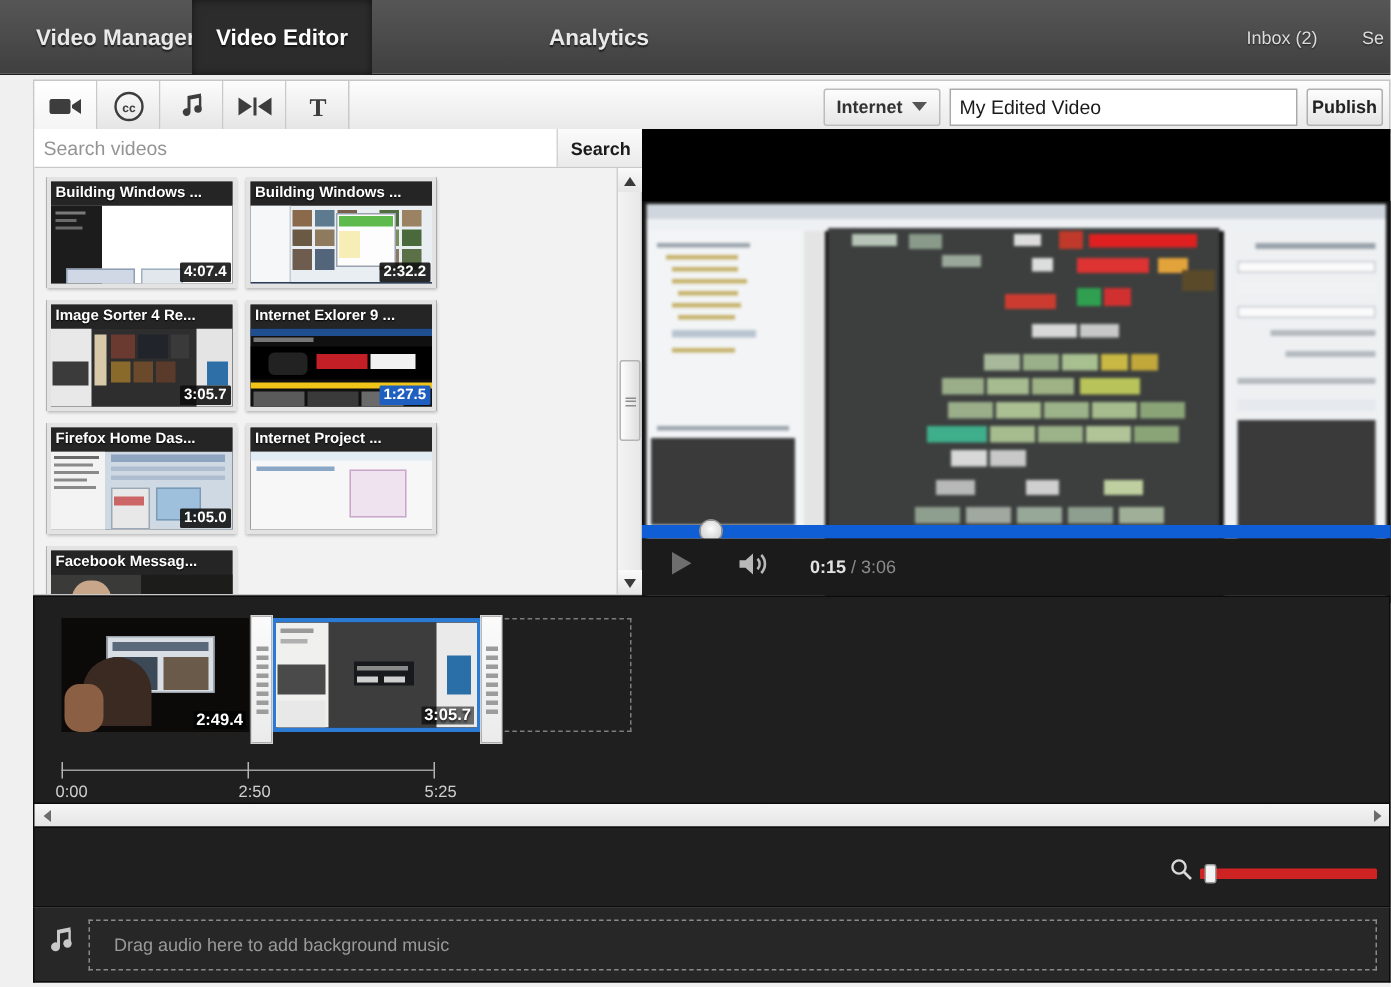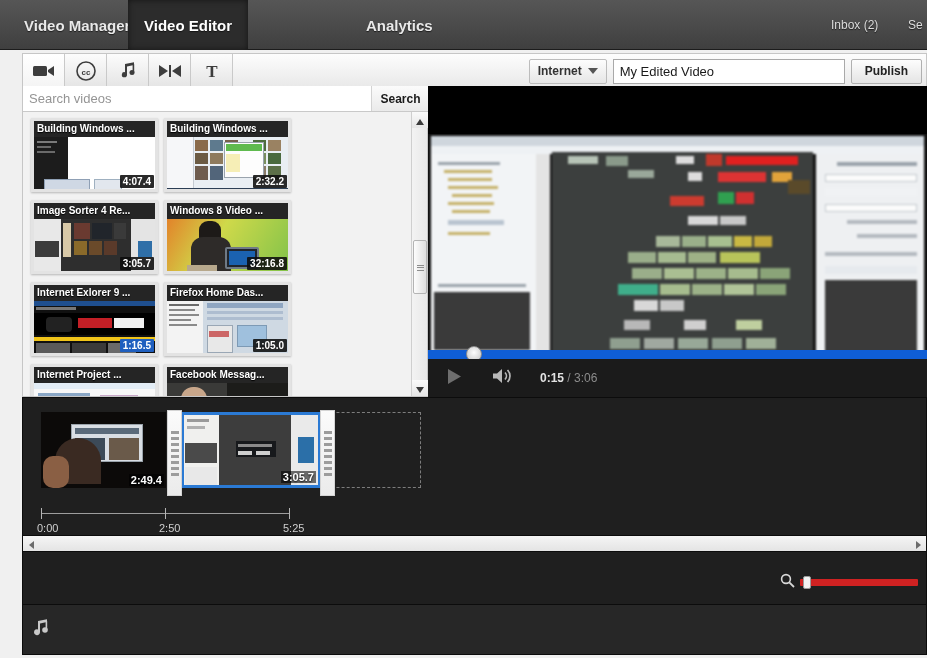--- a/index.html
+++ b/index.html
@@ -83,21 +83,21 @@
     border-top: 6px solid #555;
   }
   #project-name {
     width: 232px; height: 25px;
     border: 1px solid #a9a9a9; background: #fff;
     font-size: 13px; color: #1a1a1a;
     padding: 0 6px; outline: none;
     font-family: "Liberation Sans", sans-serif;
   }
   #publish-btn {
-    margin-left: 6px; height: 25px; padding: 0 13px;
+    margin-left: 6px; height: 25px; padding: 0 3px;
     font-size: 12px; font-weight: bold; color: #222;
     background: linear-gradient(to bottom, #fdfdfd, #e4e4e4);
     border: 1px solid #b0b0b0; border-radius: 2px;
     cursor: pointer;
     font-family: "Liberation Sans", sans-serif;
   }
 
   
   #leftpanel {
     position: absolute; left: 22px; top: 36px; width: 406px; height: 311px;
@@ -394,47 +394,36 @@
             <div style="position:absolute;left:40px;top:22px;width:13px;height:14px;background:#8a6a2a;"></div>
             <div style="position:absolute;left:55px;top:22px;width:13px;height:14px;background:#6a4a2a;"></div>
             <div style="position:absolute;left:70px;top:22px;width:13px;height:14px;background:#5a3a2a;"></div>
             <div style="position:absolute;right:0;top:0;width:20%;height:100%;background:#e4e4e4;"></div>
             <div style="position:absolute;right:3px;top:22px;width:14px;height:16px;background:#2f6fa8;"></div>
           </div>
           <div class="vid-title">Image Sorter 4 Re...</div>
           <div class="vid-dur">3:05.7</div>
         </div>
 
-        <div class="vid-card">
-          <div class="vid-thumb" style="background:linear-gradient(120deg,#e2832a 0%,#cfd94a 40%,#7fc24a 100%);">
-            <div style="position:absolute;left:32px;top:2px;width:22px;height:20px;background:#1d1a18;border-radius:9px 9px 4px 4px;"></div>
-            <div style="position:absolute;left:24px;top:18px;width:40px;height:40px;background:#2e2b29;border-radius:12px 12px 0 0;"></div>
-            <div style="position:absolute;left:58px;top:28px;width:34px;height:22px;background:#20252c;border:2px solid #6f7a86;border-radius:2px;"></div>
-            <div style="position:absolute;left:62px;top:32px;width:26px;height:14px;background:#1b62b0;"></div>
-            <div style="position:absolute;left:20px;bottom:0;width:30px;height:12px;background:#b7a88c;"></div>
-          </div>
-          <div class="vid-title">Windows 8 Video ...</div>
-          <div class="vid-dur">32:16.8</div>
-        </div>
 
         <div class="vid-card">
           <div class="vid-thumb" style="background:#101010;">
             <div style="position:absolute;left:0;top:0;width:100%;height:5px;background:#1f4f8f;"></div>
             <div style="position:absolute;left:2px;top:6px;width:40px;height:3px;background:#777;"></div>
             <div style="position:absolute;left:0;top:12px;width:100%;height:22px;background:#000;"></div>
             <div style="position:absolute;left:12px;top:16px;width:26px;height:15px;background:#222;border-radius:4px;"></div>
             <div style="position:absolute;left:44px;top:17px;width:34px;height:10px;background:#c31f26;"></div>
             <div style="position:absolute;left:80px;top:17px;width:30px;height:10px;background:#f1f1f1;"></div>
             <div style="position:absolute;left:0;top:36px;width:100%;height:4px;background:#f0c419;"></div>
             <div style="position:absolute;left:2px;bottom:0;width:34px;height:16px;background:#5a5a5a;"></div>
             <div style="position:absolute;left:38px;bottom:0;width:34px;height:16px;background:#3a3a3a;"></div>
             <div style="position:absolute;left:74px;bottom:0;width:28px;height:16px;background:#6a6a6a;"></div>
           </div>
           <div class="vid-title">Internet Exlorer 9 ...</div>
-          <div class="vid-dur sel">1:16.5</div>
+          <div class="vid-dur sel">1:27.5</div>
         </div>
 
         <div class="vid-card">
           <div class="vid-thumb" style="background:#cfd9e3;">
             <div style="position:absolute;left:0;top:0;width:30%;height:100%;background:#f3f3f3;"></div>
             <div style="position:absolute;left:2px;top:3px;width:30px;height:2px;background:#6a6a6a;"></div>
             <div style="position:absolute;left:2px;top:8px;width:26px;height:2px;background:#8a8a8a;"></div>
             <div style="position:absolute;left:2px;top:13px;width:30px;height:2px;background:#8a8a8a;"></div>
             <div style="position:absolute;left:2px;top:18px;width:22px;height:2px;background:#8a8a8a;"></div>
             <div style="position:absolute;left:2px;top:23px;width:28px;height:2px;background:#8a8a8a;"></div>
@@ -703,15 +692,18 @@
   </div>
 
   <div id="audiorow">
     <span>
       <svg width="20" height="22" viewBox="0 0 20 22">
           <path d="M7 4 L16 2.2 L16 5 L9 6.4 L9 15 A3 3 0 1 1 7 12.4 Z" fill="#c9c9c9"></path>
           <circle cx="14" cy="13" r="2.8" fill="#c9c9c9"></circle>
           <rect x="14.6" y="4.2" width="1.6" height="9" fill="#c9c9c9"></rect>
         </svg>
     </span>
+    <div id="audio-drop">
+      <span>Drag audio here to add background music</span>
+    </div>
   </div>
 
 </div>
 
 </body></html>

